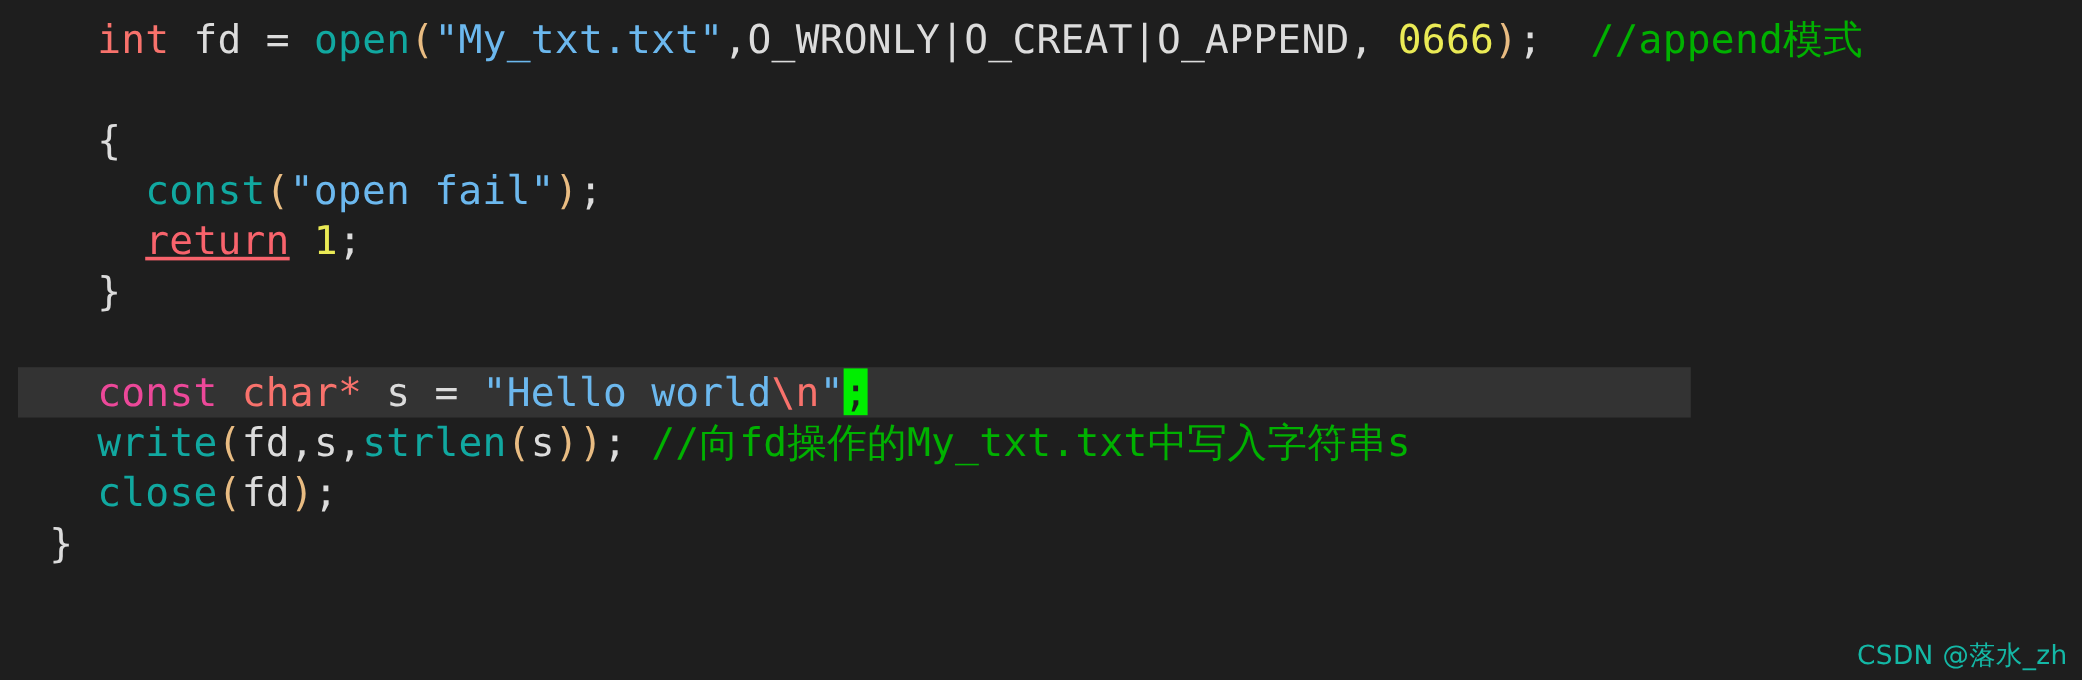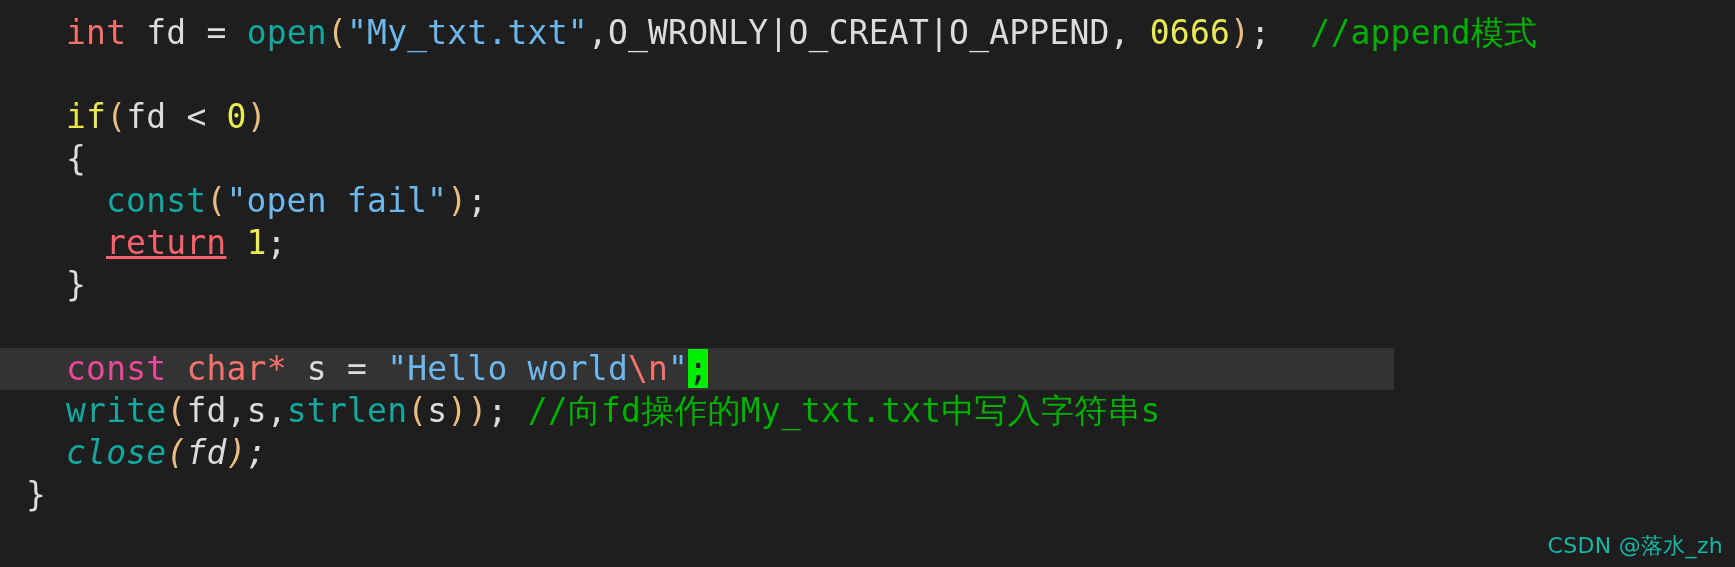--- a/index.html
+++ b/index.html
@@ -10,21 +10,21 @@
   #screenshot {
     position: relative;
     width: 1735px;
     height: 567px;
     background: #1e1e1e;
     overflow: hidden;
     font-family: "DejaVu Sans Mono", "Liberation Mono", monospace;
   }
   .code-area {
     position: absolute;
-    left: 0;
+    left: 15px;
     top: 0;
     width: 1394px;
     padding-top: 12px;
     box-sizing: border-box;
   }
   .code-line {
     position: relative;
     height: 42px;
     line-height: 42px;
     white-space: pre;
@@ -67,25 +67,24 @@
     white-space: pre;
   }
 </style>
 </head>
 <body>
 
 <div id="screenshot">
   <div class="code-area" id="code-area">
       <div class="code-line" style="padding-left: 66px;"><span class="tok t-kw-type">int</span><span class="tok t-plain"> fd </span><span class="tok t-op">=</span><span class="tok t-plain"> </span><span class="tok t-func">open</span><span class="tok t-punct">(</span><span class="tok t-string">"My_txt.txt"</span><span class="tok t-plain">,</span><span class="tok t-plain">O_WRONLY</span><span class="tok t-plain">|</span><span class="tok t-plain">O_CREAT</span><span class="tok t-plain">|</span><span class="tok t-plain">O_APPEND</span><span class="tok t-plain">, </span><span class="tok t-number">0666</span><span class="tok t-punct">)</span><span class="tok t-plain">;</span><span class="tok t-plain">  </span><span class="tok t-comment">//append模式</span></div>
       <div class="code-line blank" style="padding-left: 66px;"></div>
-      <div class="code-line" style="padding-left: 66px;"><span class="tok t-kw-ctrl">if</span><span class="tok t-punct">(</span><span class="tok t-plain">fd </span><span class="tok t-op">&lt;</span><span class="tok t-plain"> </span><span class="tok t-number">0</span><span class="tok t-punct">)</span></div>
       <div class="code-line" style="padding-left: 66px;"><span class="tok t-plain">{</span></div>
       <div class="code-line" style="padding-left: 106px;"><span class="tok t-func">const</span><span class="tok t-punct">(</span><span class="tok t-string">"open fail"</span><span class="tok t-punct">)</span><span class="tok t-plain">;</span></div>
       <div class="code-line" style="padding-left: 106px;"><span class="tok t-kw-return">return</span><span class="tok t-plain"> </span><span class="tok t-number">1</span><span class="tok t-plain">;</span></div>
       <div class="code-line" style="padding-left: 66px;"><span class="tok t-plain">}</span></div>
       <div class="code-line blank" style="padding-left: 66px;"></div>
       <div class="code-line highlighted" style="padding-left: 66px;"><span class="tok t-kw-const">const</span><span class="tok t-plain"> </span><span class="tok t-kw-type">char</span><span class="tok t-kw-type">*</span><span class="tok t-plain"> s </span><span class="tok t-op">=</span><span class="tok t-plain"> </span><span class="tok t-string">"Hello world</span><span class="tok t-escape">\n</span><span class="tok t-string">"</span><span class="tok t-hl-green">;</span></div>
       <div class="code-line" style="padding-left: 66px;"><span class="tok t-func">write</span><span class="tok t-punct">(</span><span class="tok t-plain">fd</span><span class="tok t-plain">,</span><span class="tok t-plain">s</span><span class="tok t-plain">,</span><span class="tok t-func">strlen</span><span class="tok t-punct">(</span><span class="tok t-plain">s</span><span class="tok t-punct">)</span><span class="tok t-punct">)</span><span class="tok t-plain">;</span><span class="tok t-plain"> </span><span class="tok t-comment">//向fd操作的My_txt.txt中写入字符串s</span></div>
-      <div class="code-line" style="padding-left: 66px; font-style: italic;"><span class="tok t-func">close</span><span class="tok t-punct">(</span><span class="tok t-plain">fd</span><span class="tok t-punct">)</span><span class="tok t-plain">;</span></div>
+      <div class="code-line" style="padding-left: 66px;"><span class="tok t-func">close</span><span class="tok t-punct">(</span><span class="tok t-plain">fd</span><span class="tok t-punct">)</span><span class="tok t-plain">;</span></div>
       <div class="code-line" style="padding-left: 26px;"><span class="tok t-plain">}</span></div>
     </div>
   <div class="watermark">CSDN @落水_zh</div>
 </div>
 
 </body></html>

